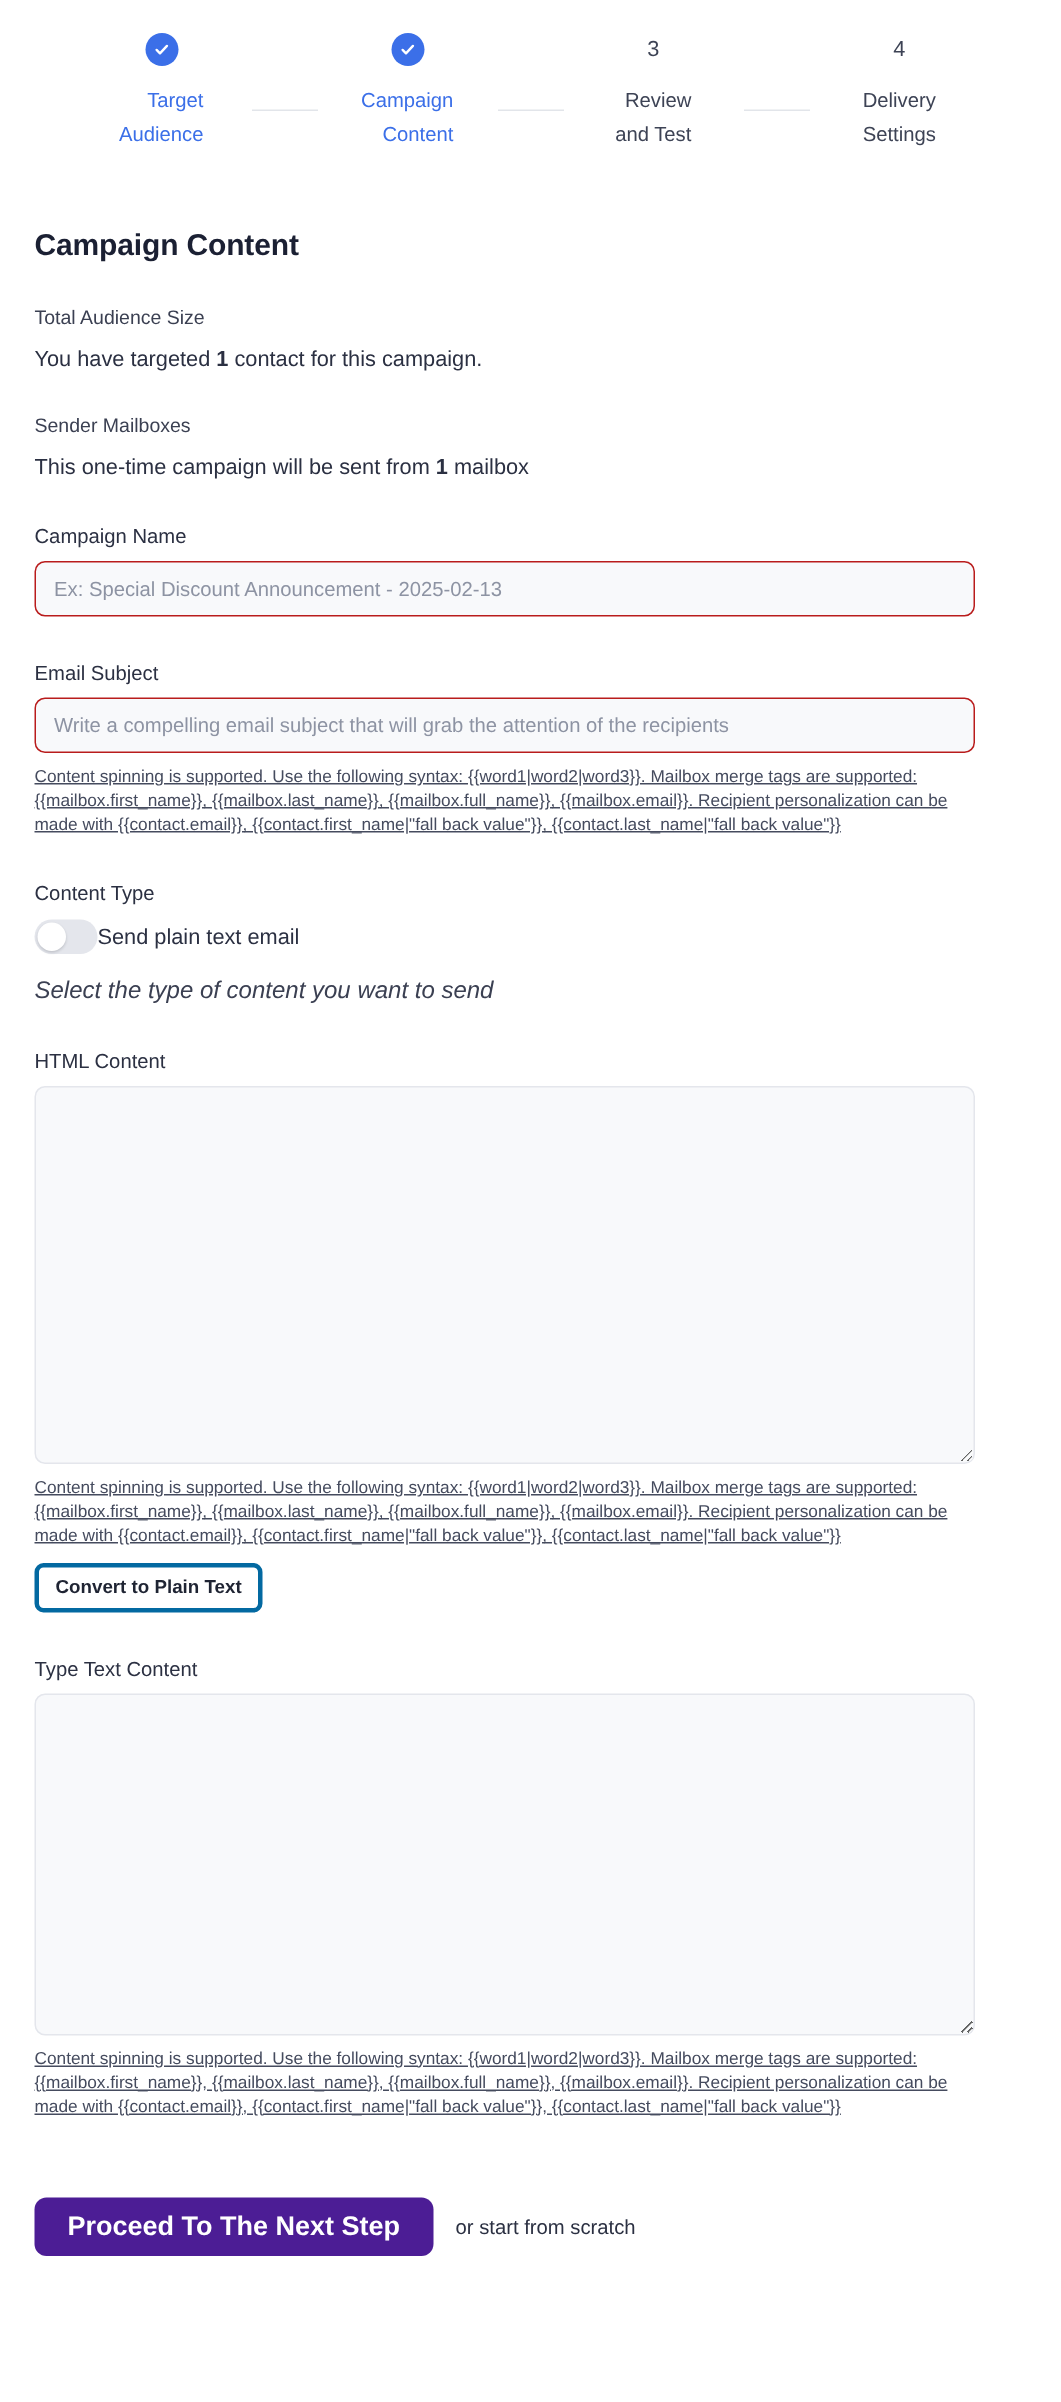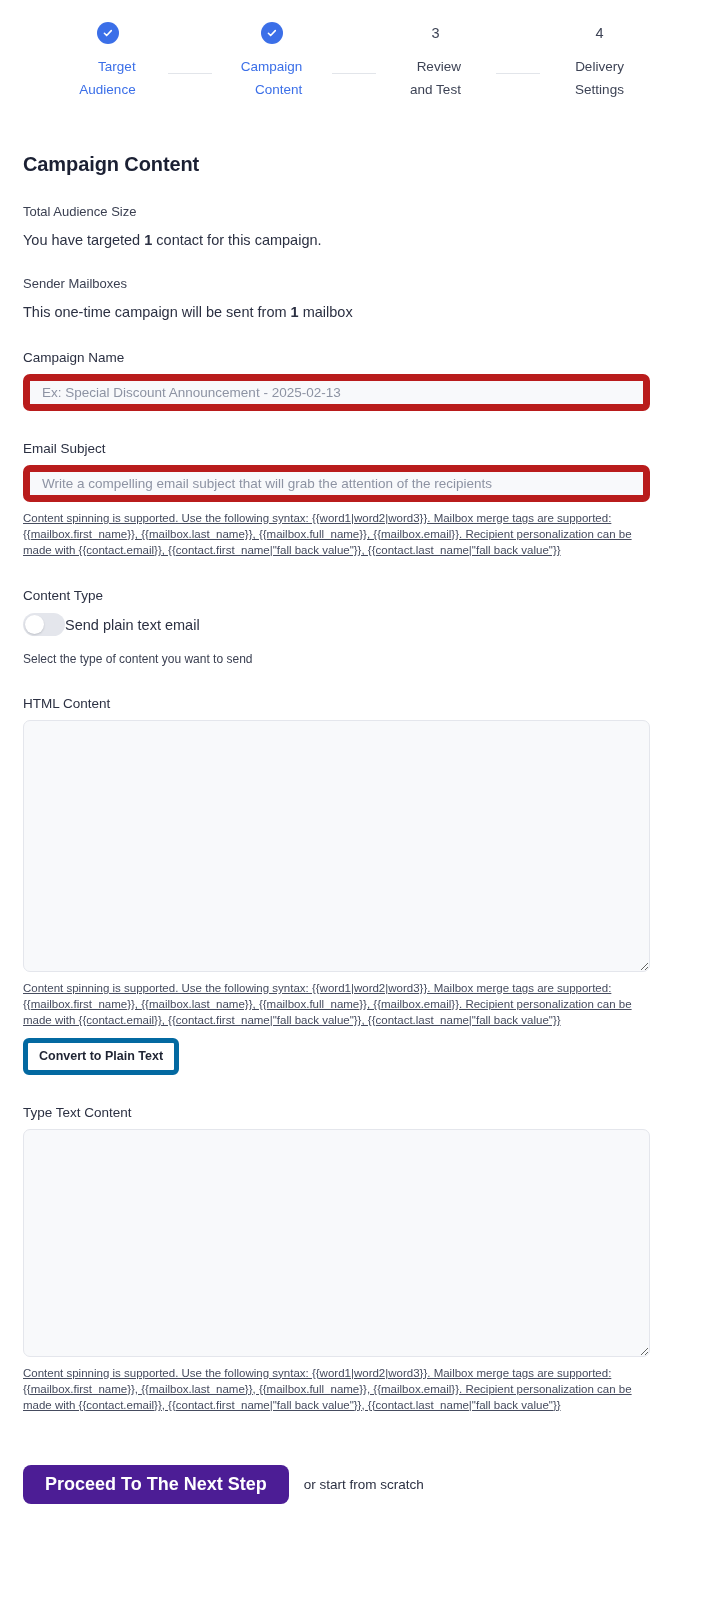--- a/index.html
+++ b/index.html
@@ -97,21 +97,21 @@
     font-size: 13.5px;
     color: #2b3042;
     margin-top: 30px;
     margin-bottom: 9px;
   }
 
   .text-input {
     display: block;
     width: 627px;
     height: 37px;
-    border: 7px solid #b91c1c;
+    border: 1px solid #b91c1c;
     border-radius: 7px;
     background: #f8f9fb;
     padding: 0 12px;
     font-family: "Liberation Sans", sans-serif;
     font-size: 13.5px;
     color: #2b3042;
     outline: none;
   }
   .text-input::placeholder { color: #8d93a3; }
 
@@ -163,36 +163,37 @@
     border-radius: 50%;
     background: #ffffff;
     box-shadow: 0 1px 2px rgba(16, 20, 35, 0.18);
   }
   .toggle-text {
     font-size: 14.5px;
     color: #2b3042;
     margin-left: 0;
   }
   .hint {
-    font-size: 12px;
+    font-size: 16px;
     color: #3b4052;
     margin-top: 16px;
+    font-style: italic;
   }
 
   
   .btn-secondary {
     display: inline-block;
     margin-top: 10px;
     padding: 7px 11px;
     font-family: "Liberation Sans", sans-serif;
     font-size: 12.5px;
     font-weight: bold;
     color: #1f2433;
     background: #ffffff;
-    border: 5px solid #0369a1;
+    border: 3px solid #0369a1;
     border-radius: 6px;
     cursor: pointer;
     line-height: 1;
   }
 
   .footer {
     display: flex;
     align-items: center;
     margin-top: 52px;
     padding-bottom: 55px;

